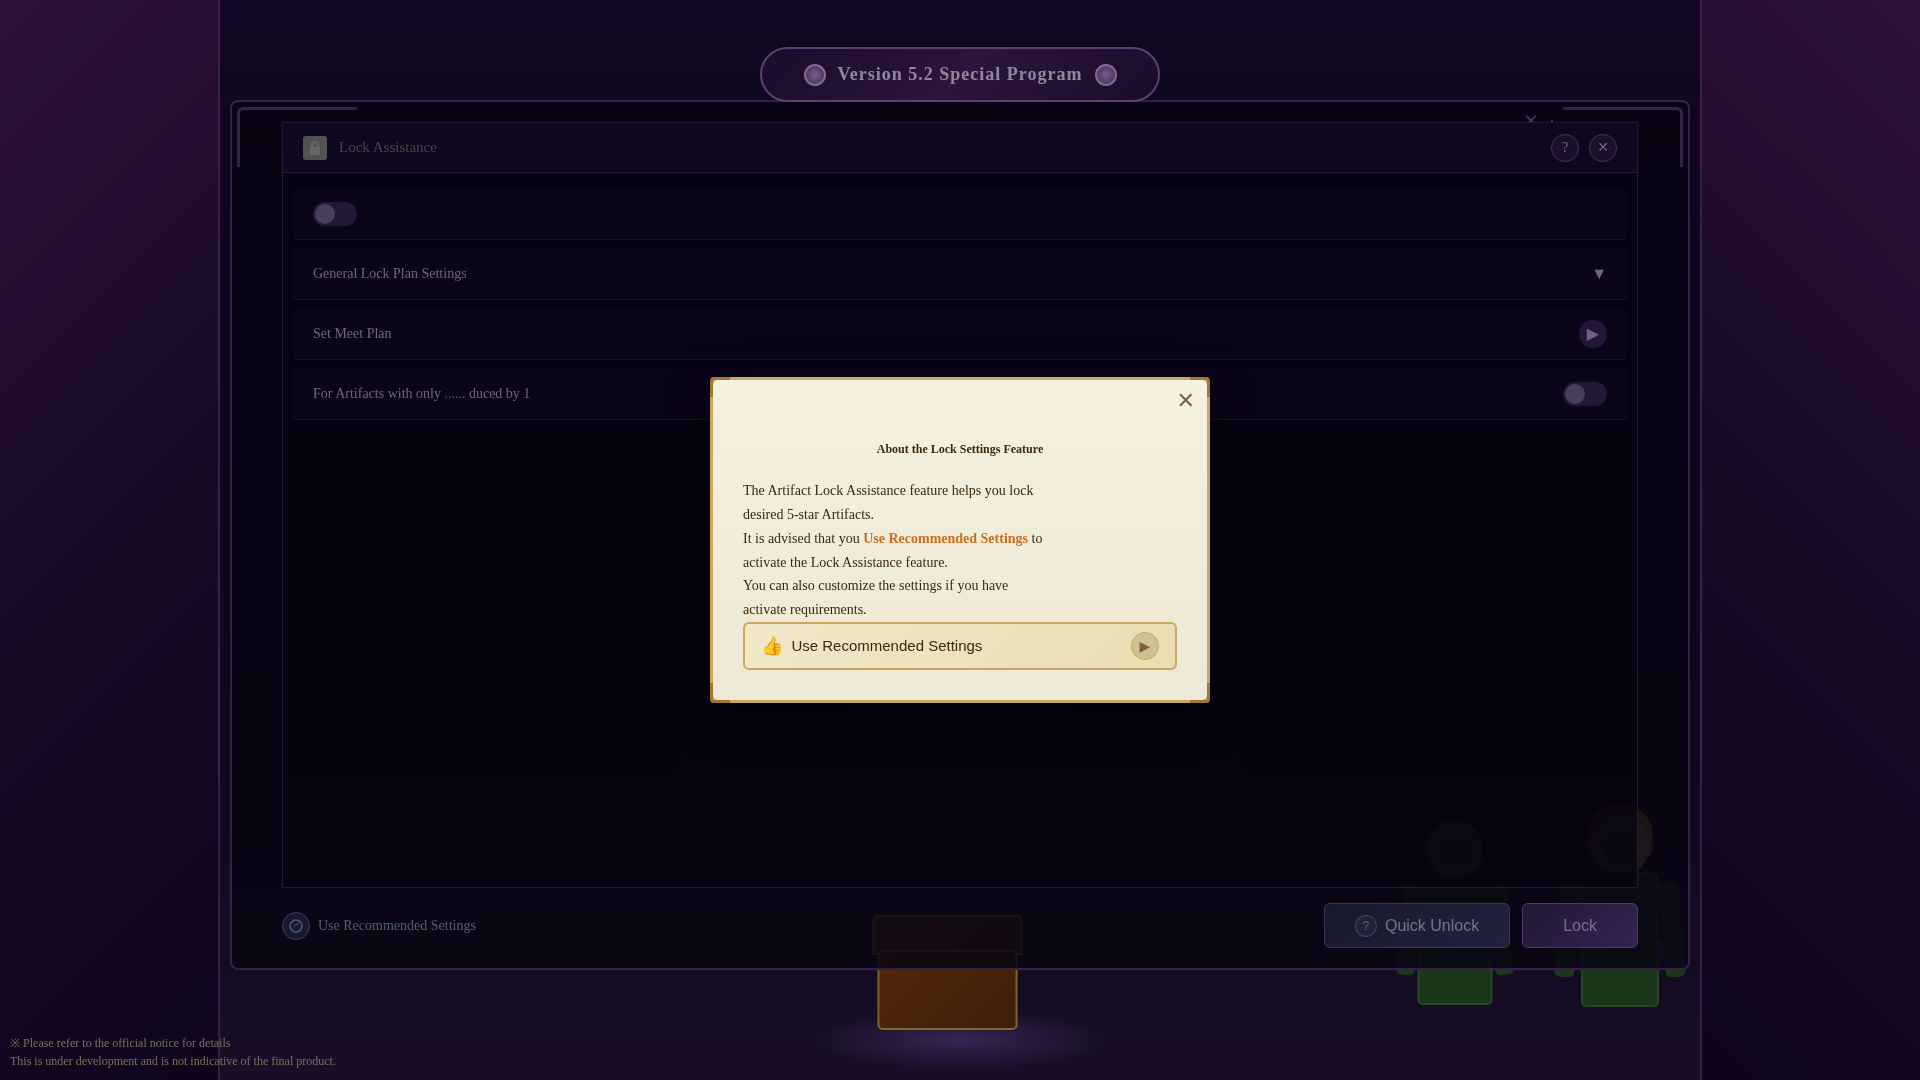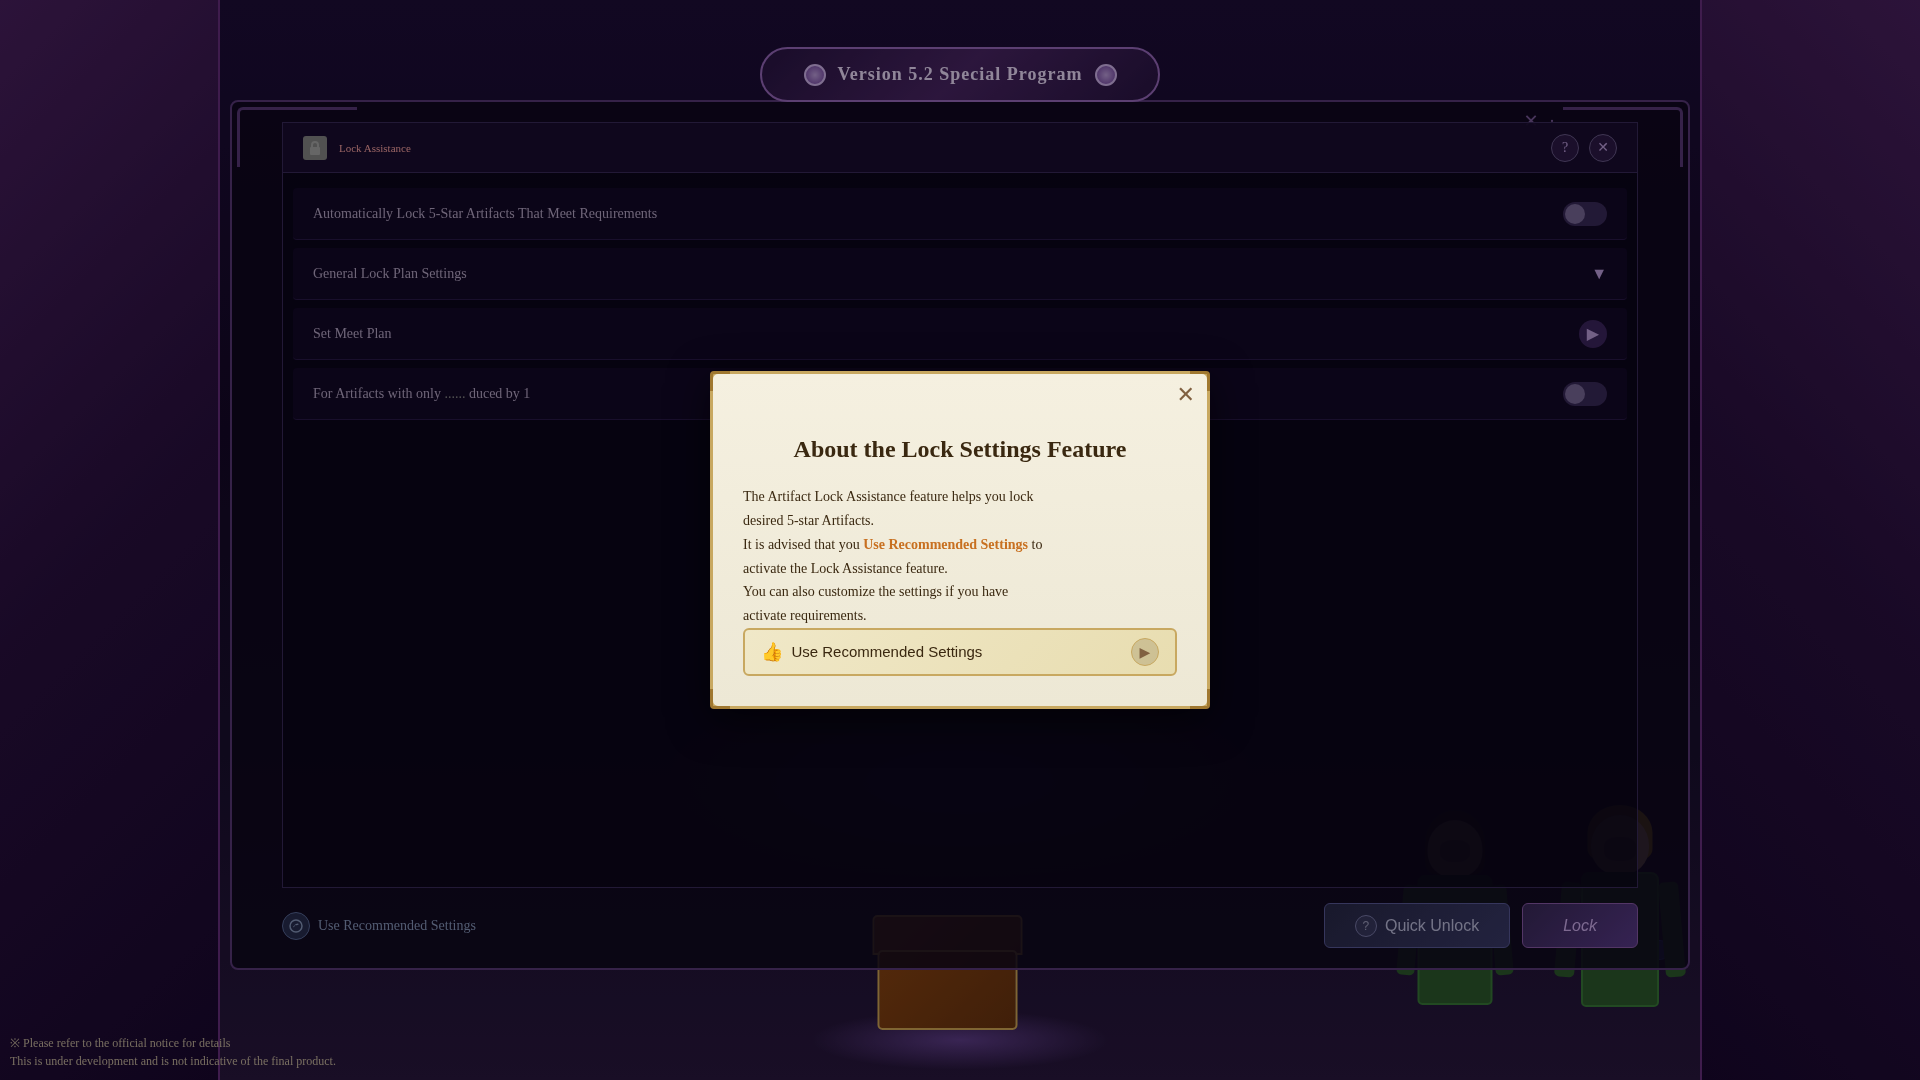--- a/index.html
+++ b/index.html
@@ -132,22 +132,22 @@
       height: 24px;
       background: #888;
       border-radius: 3px;
       position: relative;
       display: flex;
       align-items: center;
       justify-content: center;
     }
 
     .panel-header-title {
-      color: #fca5a5;
-      font-size: 11px;
+      color: #737373;
+      font-size: 15px;
     }
 
     .panel-header-buttons {
       margin-left: auto;
       display: flex;
       gap: 10px;
     }
 
     .header-btn {
       width: 28px;
@@ -276,21 +276,20 @@
 
     .lock-btn {
       height: 45px;
       padding: 8px 40px;
       background: linear-gradient(135deg, #3a2a5a, #5a3a8a);
       border: 1px solid #8a5aaa;
       border-radius: 6px;
       color: #d0b0f0;
       font-size: 16px;
       cursor: pointer;
-      font-style: italic;
     }
 
     .btn-help-icon {
       width: 22px;
       height: 22px;
       background: rgba(60, 60, 100, 0.8);
       border-radius: 50%;
       border: 1px solid #7a7aaa;
       display: flex;
       align-items: center;
@@ -337,21 +336,21 @@
       right: 12px;
       font-size: 22px;
       color: #806040;
       cursor: pointer;
       background: none;
       border: none;
       line-height: 1;
     }
 
     .modal-title {
-      font-size: 24px;
+      font-size: 12px;
       color: #3a2810;
       text-align: center;
       margin-bottom: 22px;
       font-weight: bold;
       margin-top: 32px;
     }
 
     .modal-body {
       font-size: 14px;
       color: #3a2810;
@@ -563,21 +562,20 @@
         <div class="header-btn">
           <span>?</span>
         </div>
         <div class="header-btn">
           <span>✕</span>
         </div>
       </div>
     </div>
 
     <div class="settings-row" style="margin-top:15px;">
-      <span class="settings-row-text">Automatically Lock 5-Star Artifacts That Meet Requirements</span>
       <div class="toggle">
         <div class="toggle-knob"></div>
       </div>
     </div>
 
     <div class="settings-row">
       <span class="settings-row-text">General Lock Plan Settings</span>
       <span class="row-dropdown">▼</span>
     </div>
 

